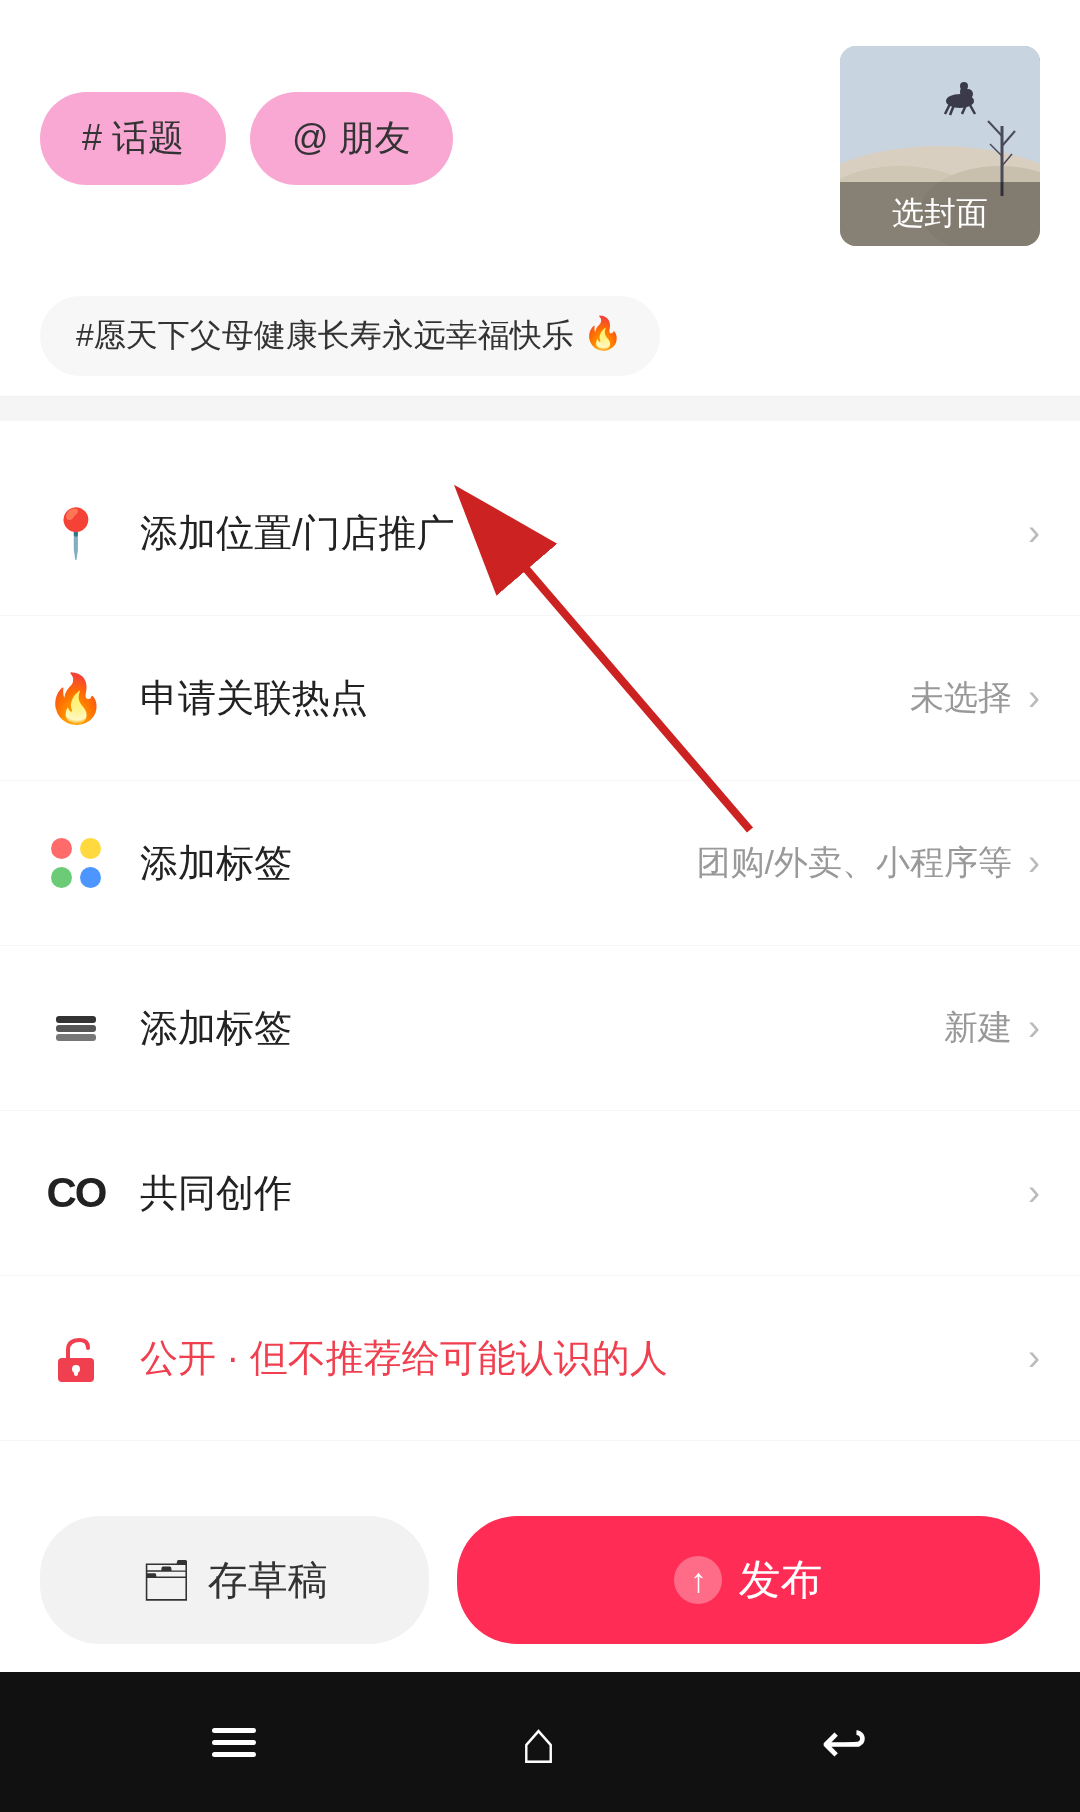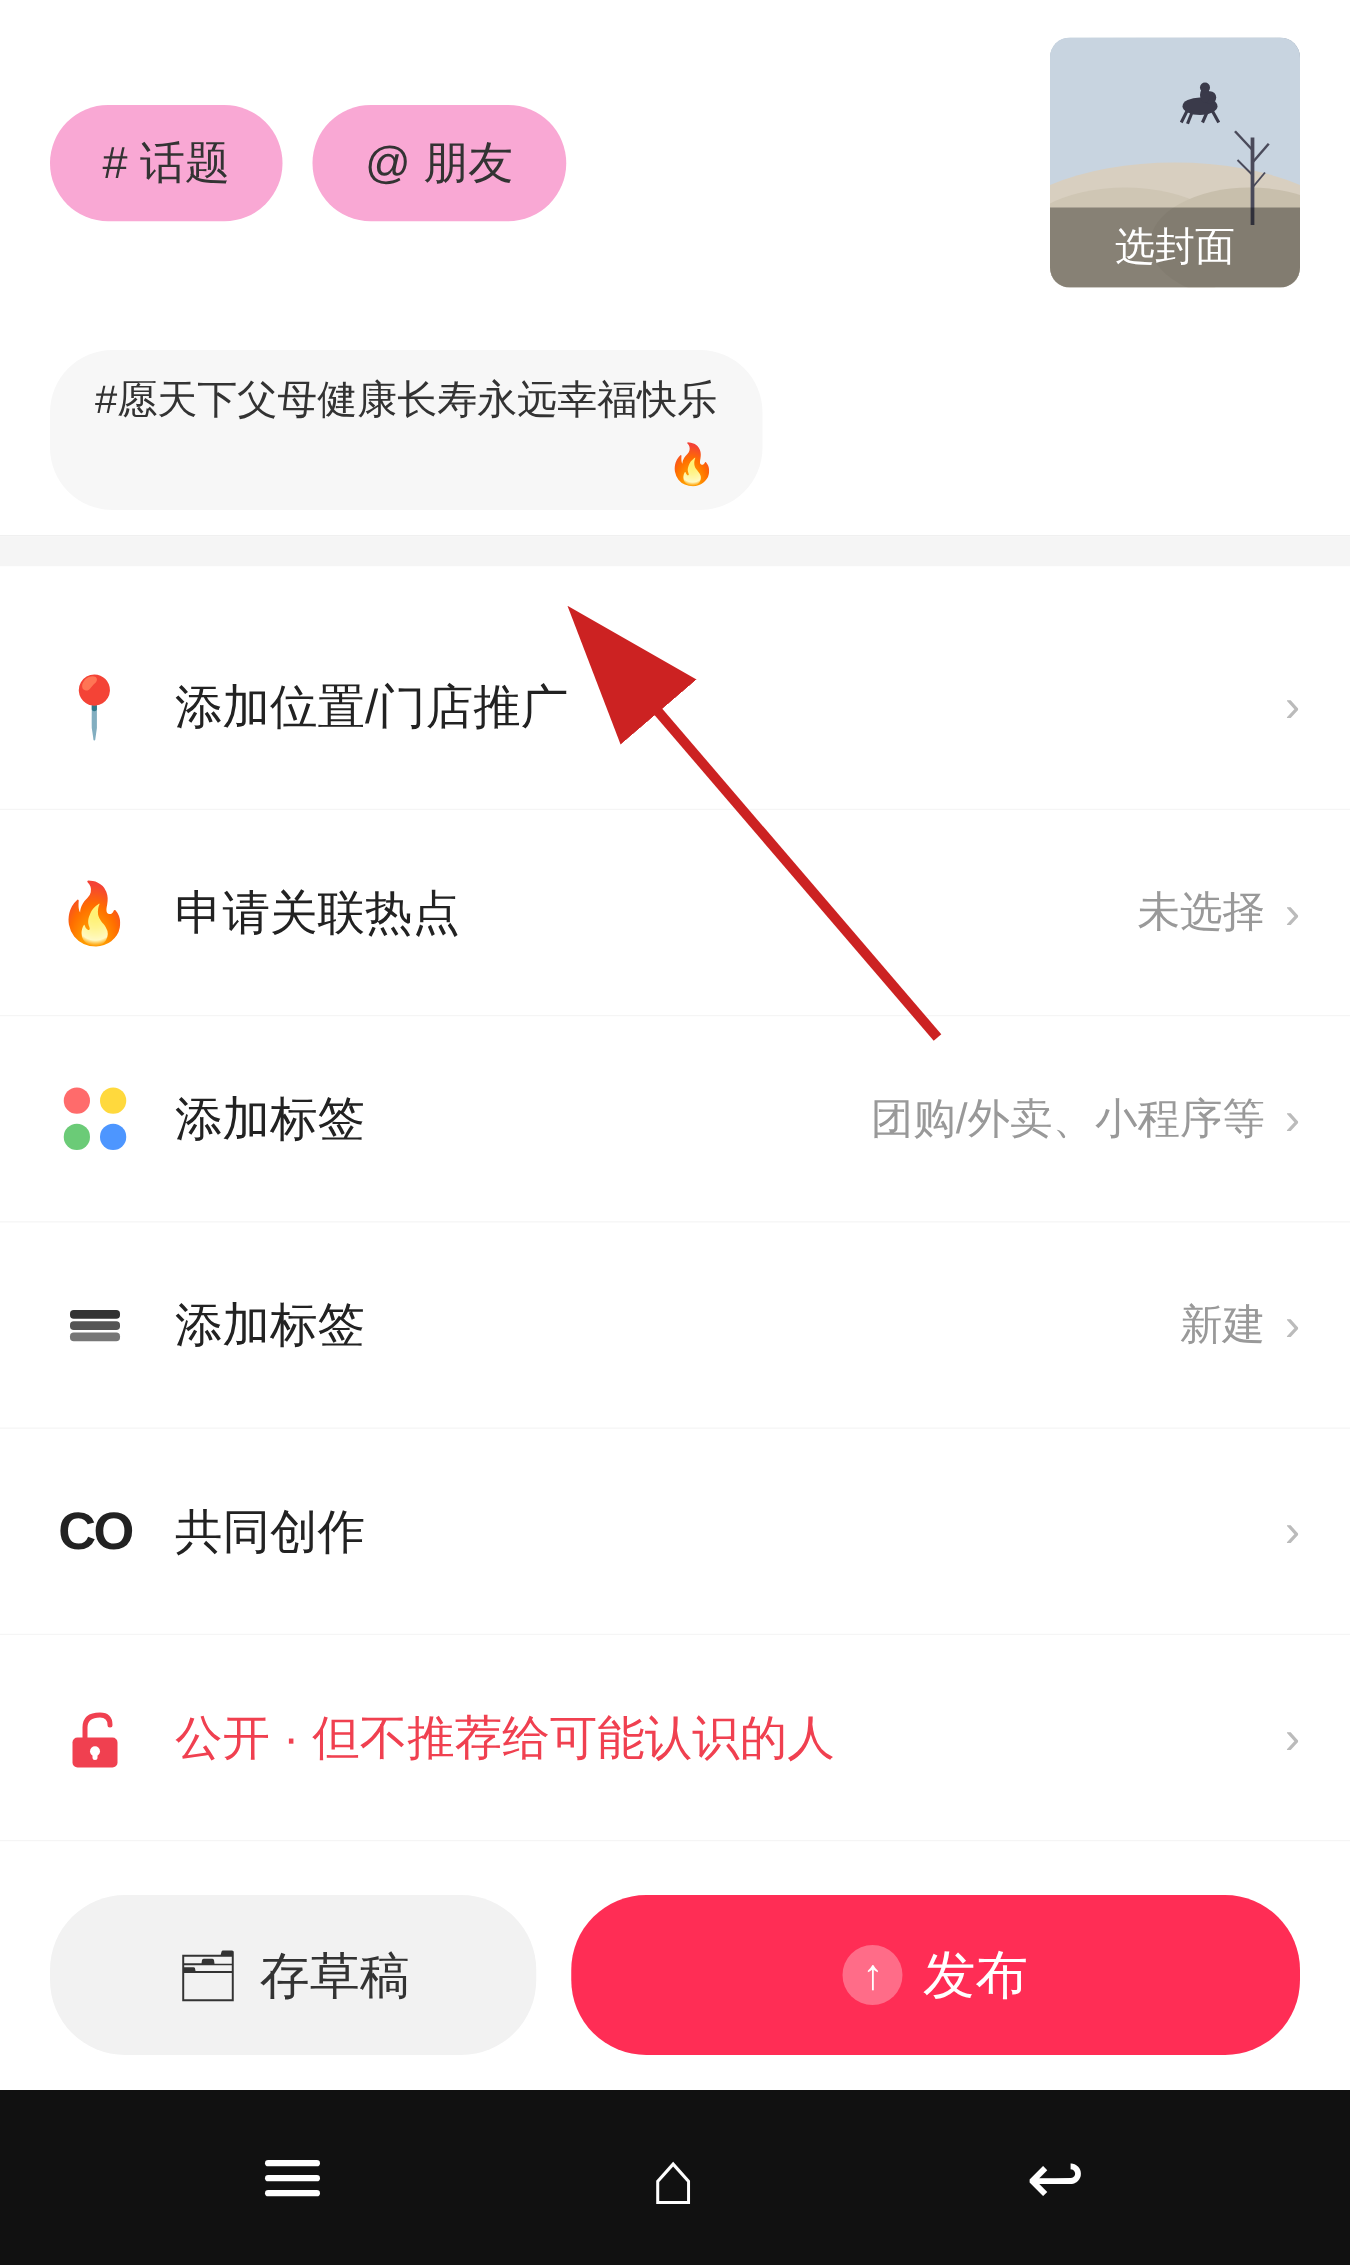--- a/index.html
+++ b/index.html
@@ -42,20 +42,21 @@
       gap: 10px;
     }
 
     .cover-image-container {
       width: 200px;
       height: 200px;
       border-radius: 16px;
       overflow: hidden;
       position: relative;
       flex-shrink: 0;
+      margin-top: 16px;
     }
 
     .cover-image-bg {
       width: 100%;
       height: 100%;
       background: linear-gradient(160deg, #b8c8d8 0%, #8898aa 30%, #c5c8d0 60%, #d0ccc8 100%);
       position: relative;
     }
 
     
@@ -81,24 +82,23 @@
     }
 
     .hashtag-item {
       background: #f7f7f7;
       border-radius: 50px;
       padding: 18px 36px;
       font-size: 32px;
       color: #333;
       white-space: nowrap;
       display: flex;
-      align-items: flex-end;
+      align-items: flex-start;
       gap: 10px;
       flex-shrink: 0;
-      flex-direction: column;
     }
 
     
     .menu-section {
       background: #fff;
       margin-top: 30px;
     }
 
     .menu-item {
       display: flex;

